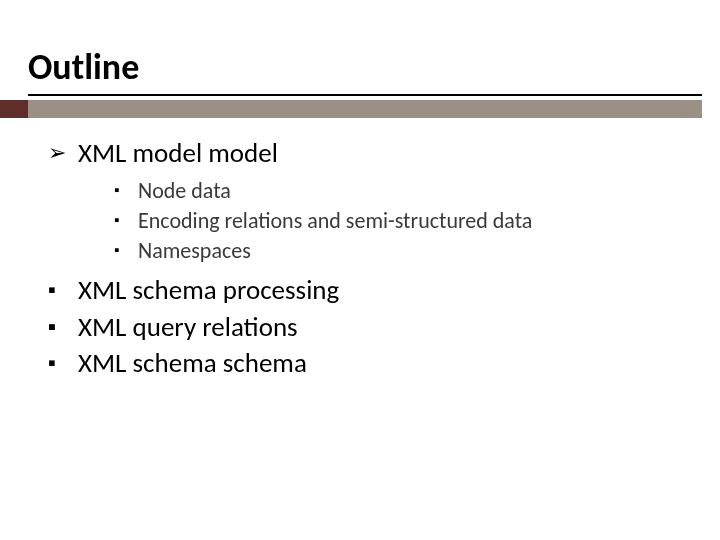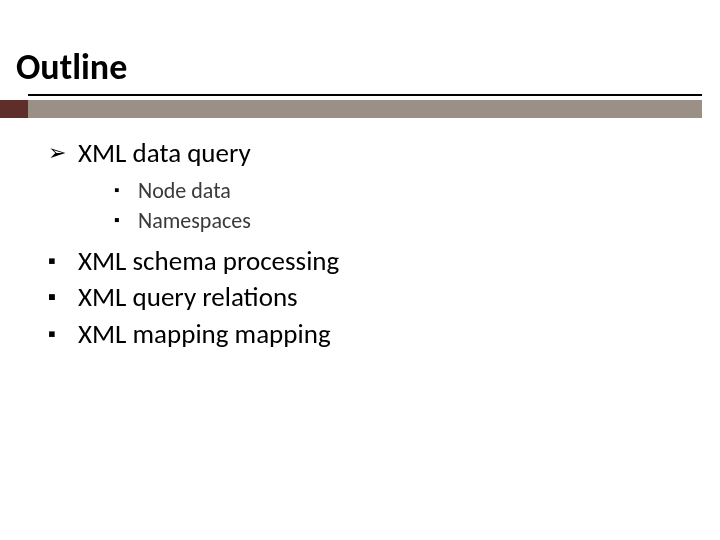--- a/index.html
+++ b/index.html
@@ -12,21 +12,21 @@
     color: #000;
     overflow: hidden;
   }
   .slide {
     position: relative;
     width: 720px;
     height: 540px;
     box-sizing: border-box;
   }
   .title-area {
-    padding: 48px 0 0 16px;
+    padding: 48px 0 0 28px;
   }
   .title {
     font-size: 36px;
     font-weight: 700;
     color: #000;
     margin: 0 0 6px 0;
     line-height: 1.1;
   }
   .title-underline {
     height: 2px;
@@ -105,28 +105,29 @@
       <div class="accent-left"></div>
       <div class="accent-right"></div>
     </div>
   </div>
 
   <div class="content">
     <ul class="lvl1">
 
       <li>
         <span class="bullet">➢</span>
-        <span>XML data query</span>
+        <span>XML model model</span>
         <ul class="lvl2">
           <li>
             <span class="bullet">▪</span>
             <span>Node data</span>
           </li>
           <li>
             <span class="bullet">▪</span>
+            <span>Encoding relations and semi-structured data</span>
           </li>
           <li>
             <span class="bullet">▪</span>
             <span>Namespaces</span>
           </li>
         </ul>
       </li>
 
       <li>
         <span class="bullet">▪</span>
@@ -137,19 +138,19 @@
         <span class="bullet">▪</span>
       </li>
 
       <li>
         <span class="bullet">▪</span>
         <span>XML query relations</span>
       </li>
 
       <li>
         <span class="bullet">▪</span>
-        <span>XML mapping mapping</span>
+        <span>XML schema schema</span>
       </li>
 
     </ul>
   </div>
 
 </div>
 
 </body></html>

